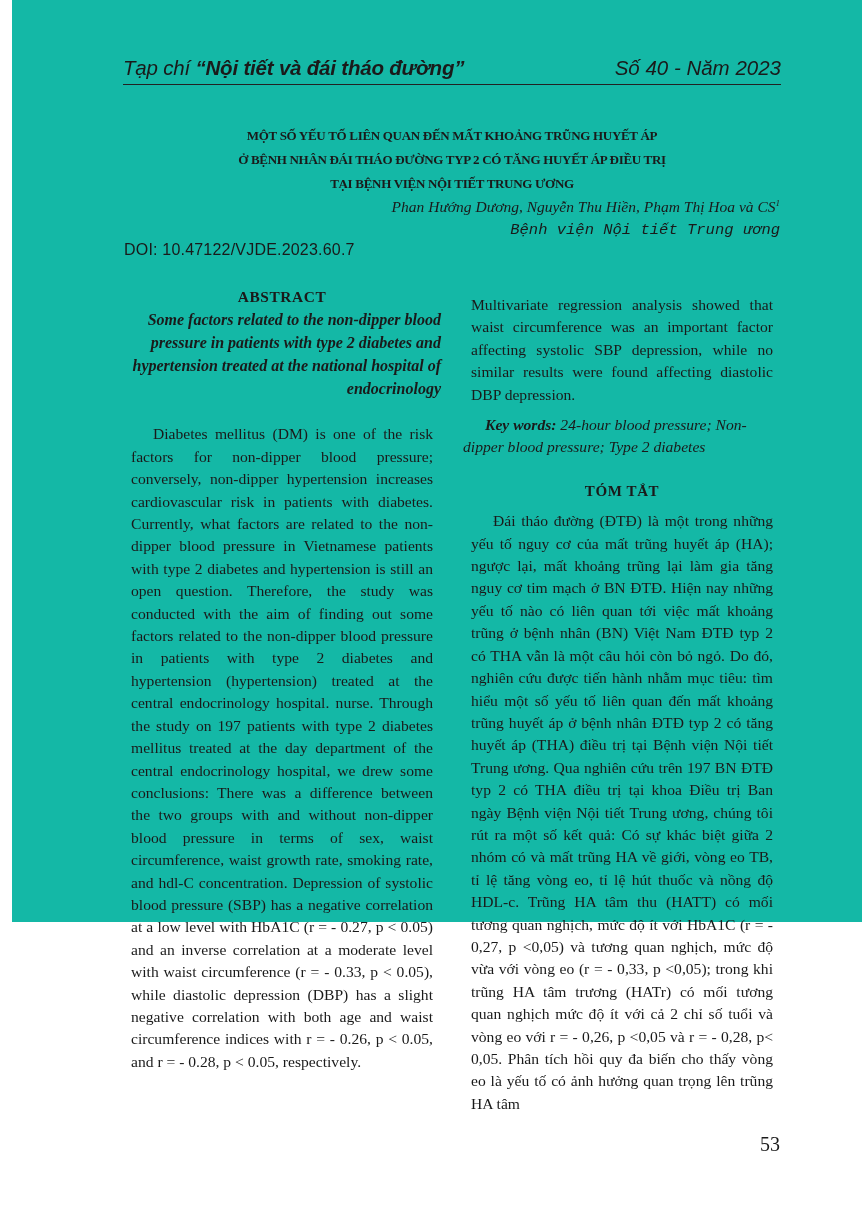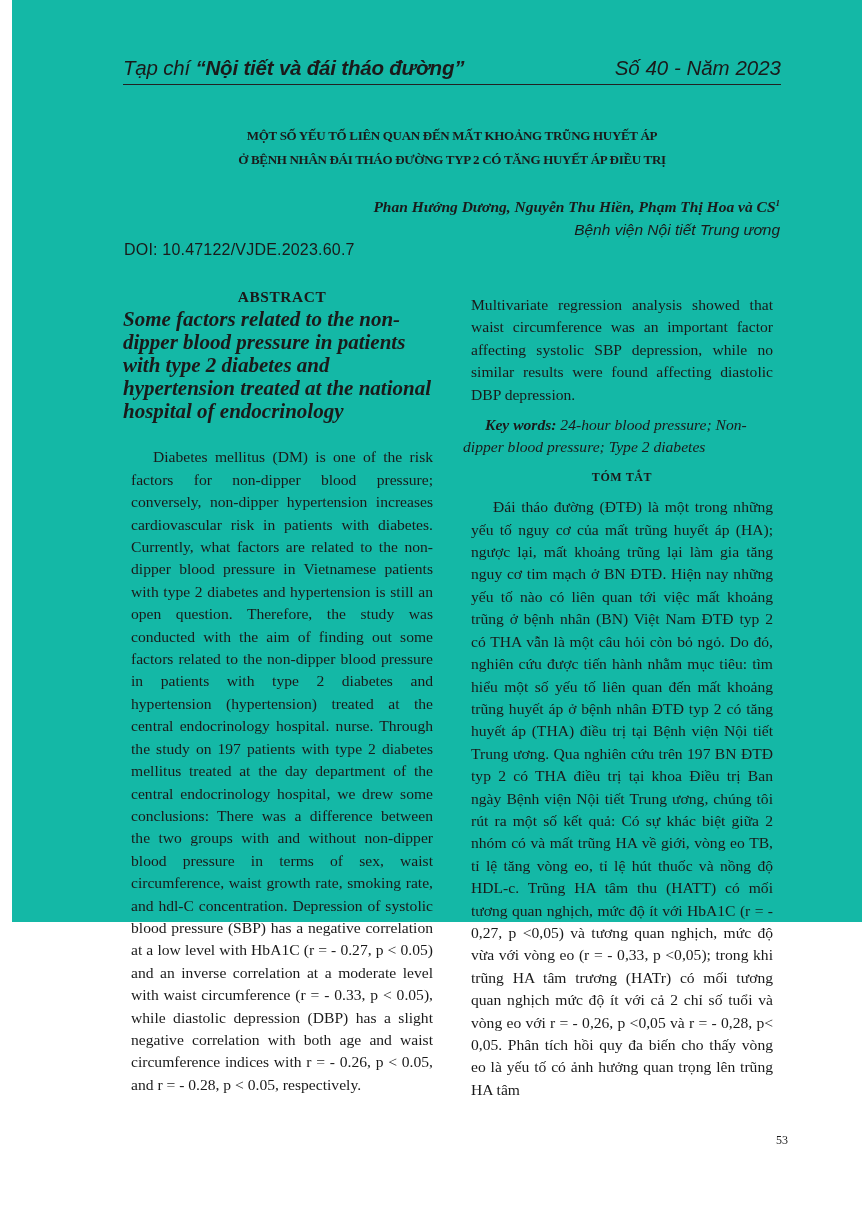--- a/index.html
+++ b/index.html
@@ -7,55 +7,56 @@
     .page { position: absolute; left: 12px; top: 0; width: 862px; height: 922px; background: #14b8a6; }
 
     .running-header { position: absolute; left: 111px; top: 54px; width: 658px; height: 30px; border-bottom: 1.3px solid #222; }
     .rh-left { position: absolute; left: 0; top: 2px; font-family: "Liberation Sans", sans-serif; font-style: italic; font-size: 20.5px; letter-spacing: -0.2px; color: #1a1a1a; }
     .rh-left b { font-weight: bold; }
     .rh-right { position: absolute; right: 0; top: 2px; font-family: "Liberation Sans", sans-serif; font-style: italic; font-size: 20.5px; color: #1a1a1a; }
 
     .title { position: absolute; left: 100px; top: 124px; width: 680px; text-align: center; font-family: "Liberation Serif", serif; font-weight: bold; font-size: 13px; line-height: 24px; letter-spacing: -0.3px; color: #1a1a1a; }
     .title div { white-space: nowrap; }
 
-    .authors { position: absolute; right: 94px; top: 198px; font-family: "Liberation Serif", serif; font-style: italic; font-weight: bold; font-size: 15.5px; color: #1a1a1a; white-space: nowrap; }
+    .authors { position: absolute; right: 94px; top: 198px; font-family: "Liberation Serif", serif; font-style: italic; font-weight: normal; font-size: 15.5px; color: #1a1a1a; white-space: nowrap; }
     .authors sup { font-size: 9px; }
-    .affil { position: absolute; right: 94px; top: 221px; font-family: Liberation Sans, sans-serif; font-style: italic; font-size: 15.5px; color: #1a1a1a; white-space: nowrap; }
+    .affil { position: absolute; right: 94px; top: 221px; font-family: Liberation Mono, monospace; font-style: italic; font-size: 15.5px; color: #1a1a1a; white-space: nowrap; }
 
     .doi { position: absolute; left: 112px; top: 241px; font-family: "Liberation Sans", sans-serif; font-size: 16px; letter-spacing: 0.2px; color: #1a1a1a; }
 
     .col { position: absolute; width: 318px; font-family: "Liberation Serif", serif; font-size: 15.6px; line-height: 22.4px; color: #1a1a1a; }
     .col-left { left: 111px; top: 286px; }
     .col-right { left: 451px; top: 286px; }
 
     .abs-heading { text-align: center; font-weight: bold; font-size: 15.4px; letter-spacing: 0.6px; line-height: 22.4px; }
-    .abs-subtitle { text-align: left; font-style: italic; font-weight: bold; font-size: 21px; line-height: 23px; margin-bottom: 23px; }
+    .abs-subtitle { text-align: right; font-style: italic; font-weight: bold; font-size: 16px; line-height: 23px; margin-bottom: 23px; }
 
     .para { text-align: justify; text-indent: 22px; margin: 8px; }
     .para.noindent { text-indent: 0; }
     .keywords { text-indent: 22px; margin: 2px 0 4px 0; font-style: italic; text-align: left; }
     .keywords b { font-weight: bold; }
 
-    .tt-heading { text-align: center; font-weight: bold; font-size: 12px; letter-spacing: 0.6px; margin-top: 7px; }
+    .tt-heading { text-align: center; font-weight: bold; font-size: 15px; letter-spacing: 0.6px; margin-top: 21px; }
 
-    .page-number { position: absolute; left: 748px; top: 1133px; font-family: "Liberation Serif", serif; font-size: 12px; color: #1a1a1a; margin-left: 16px; }
+    .page-number { position: absolute; left: 748px; top: 1133px; font-family: "Liberation Serif", serif; font-size: 20px; color: #1a1a1a; }
   </style>
 </head>
 <body>
 
 <div class="page">
 
   <div class="running-header">
     <div class="rh-left"><span>Tạp chí </span><b>“Nội tiết và đái tháo đường”</b></div>
     <div class="rh-right">Số 40 - Năm 2023</div>
   </div>
 
   <div class="title">
     <div>MỘT SỐ YẾU TỐ LIÊN QUAN ĐẾN MẤT KHOẢNG TRŨNG HUYẾT ÁP</div>
     <div>Ở BỆNH NHÂN ĐÁI THÁO ĐƯỜNG TYP 2 CÓ TĂNG HUYẾT ÁP ĐIỀU TRỊ</div>
+    <div>TẠI BỆNH VIỆN NỘI TIẾT TRUNG ƯƠNG</div>
   </div>
 
   <div class="authors"><span>Phan Hướng Dương, Nguyễn Thu Hiền, Phạm Thị Hoa và CS</span><sup>1</sup></div>
   <div class="affil">Bệnh viện Nội tiết Trung ương</div>
 
   <div class="doi">DOI: 10.47122/VJDE.2023.60.7</div>
 
   <div class="col col-left">
     <div class="abs-heading">ABSTRACT</div>
     <div class="abs-subtitle">Some factors related to the non-dipper blood pressure in patients with type 2 diabetes and hypertension treated at the national hospital of endocrinology</div>

